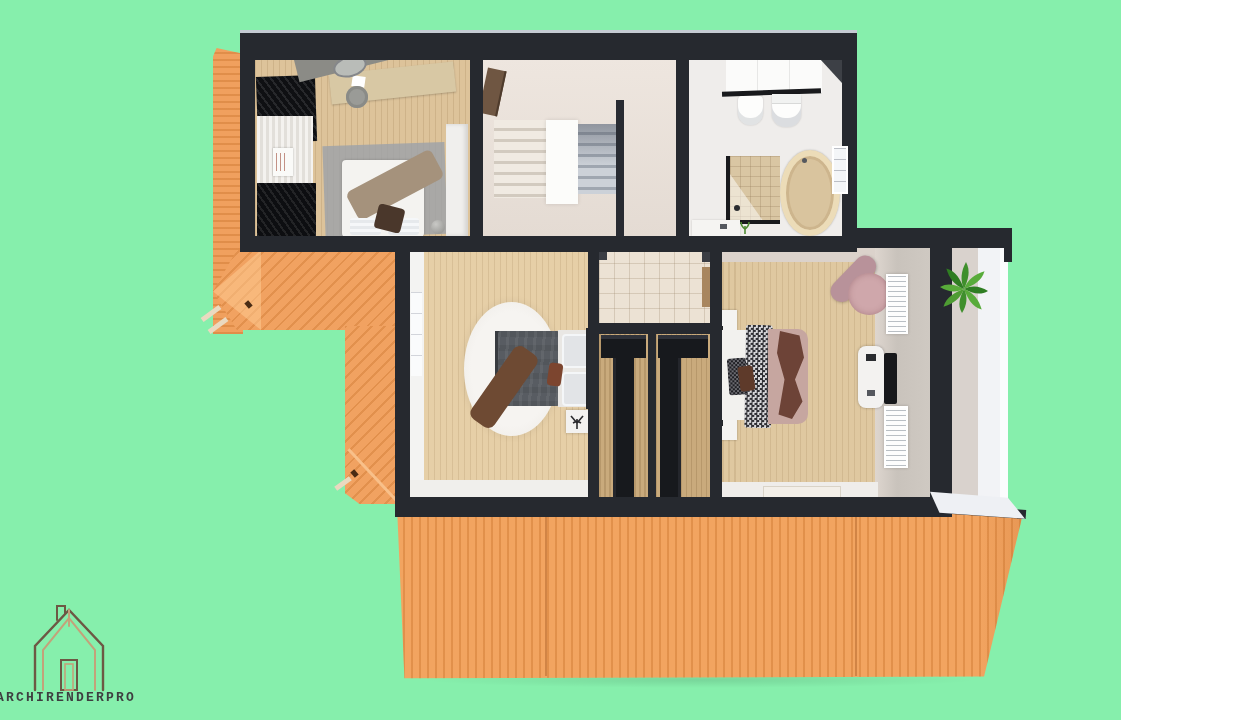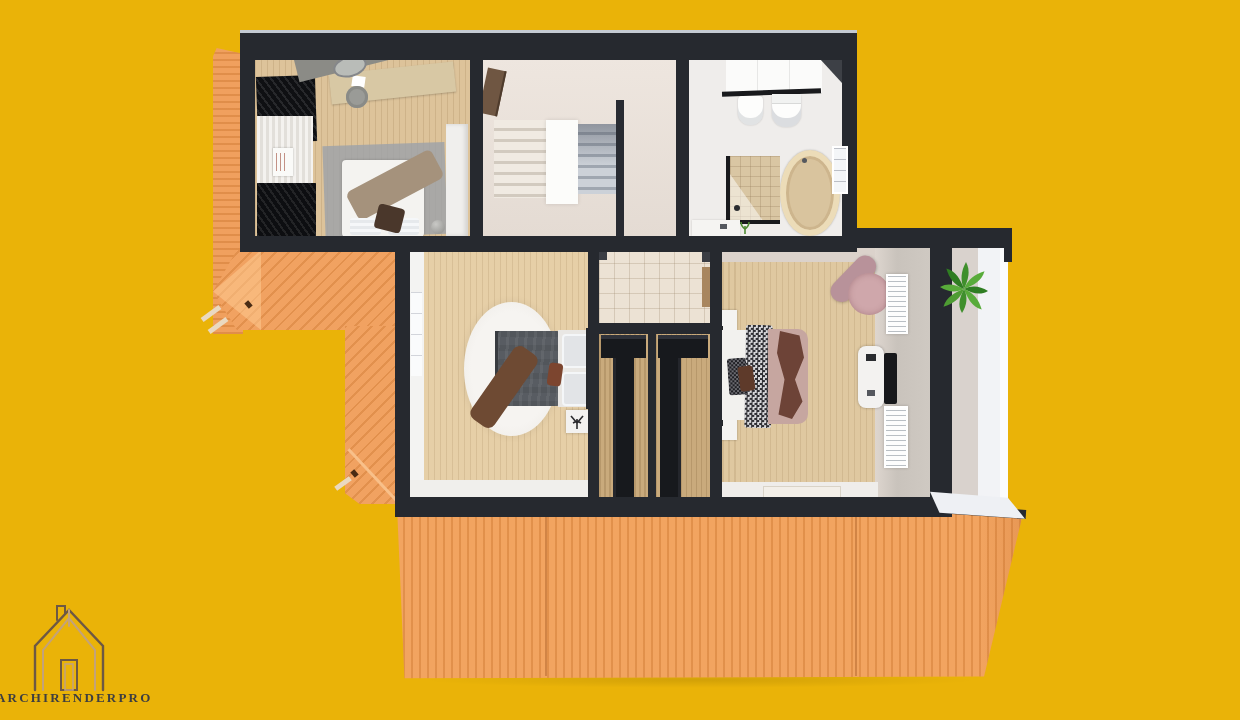--- a/index.html
+++ b/index.html
@@ -1,17 +1,17 @@
 <!DOCTYPE html>
 <html><head>
 <meta charset="utf-8">
 <style>
   html,body{margin:0;padding:0;background:#fff;}
-  #stage{position:relative;width:1240px;height:720px;background:#eab308;overflow:hidden;
-         font-family:Liberation Serif, serif;}
+  #stage{position:relative;width:1121px;height:720px;background:#86efac;overflow:hidden;
+         font-family:Liberation Mono, monospace;}
   .abs{position:absolute;}
   
   .wood1{background-color:#ddc39a;background-image:repeating-linear-gradient(90deg,rgba(120,85,40,.15) 0 1.5px,transparent 1.5px 6px);}
   .wood2{background-color:#e6cfa7;background-image:repeating-linear-gradient(90deg,rgba(120,85,40,.13) 0 1.5px,transparent 1.5px 6px);}
   .wood3{background-color:#dfc8a0;background-image:repeating-linear-gradient(90deg,rgba(120,85,40,.13) 0 1.5px,transparent 1.5px 6px);}
   .woodc{background-color:#c9aa7c;background-image:repeating-linear-gradient(90deg,rgba(100,70,30,.18) 0 1.5px,transparent 1.5px 5px);}
   .tile{background-color:#ece2d4;background-image:linear-gradient(rgba(160,140,115,.3) 1px,transparent 1px),linear-gradient(90deg,rgba(160,140,115,.3) 1px,transparent 1px);background-size:15px 15px;}
   .roofV{background-color:#f2a460;background-image:repeating-linear-gradient(90deg,rgba(198,112,40,.38) 0 2px,transparent 2px 8px);}
   .roofH{background-color:#f0a05e;background-image:repeating-linear-gradient(0deg,rgba(198,112,40,.38) 0 2px,transparent 2px 7px);}
   .roofD{background-color:#f1a261;background-image:repeating-linear-gradient(135deg,rgba(198,112,40,.35) 0 2px,transparent 2px 9px);}

